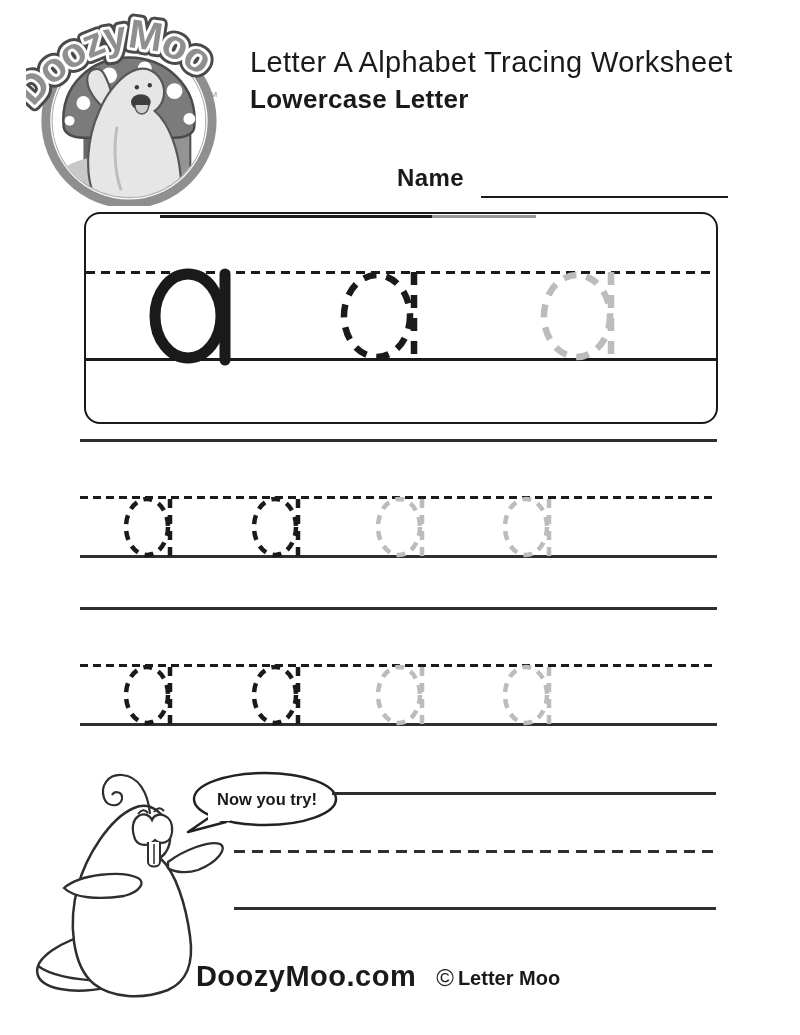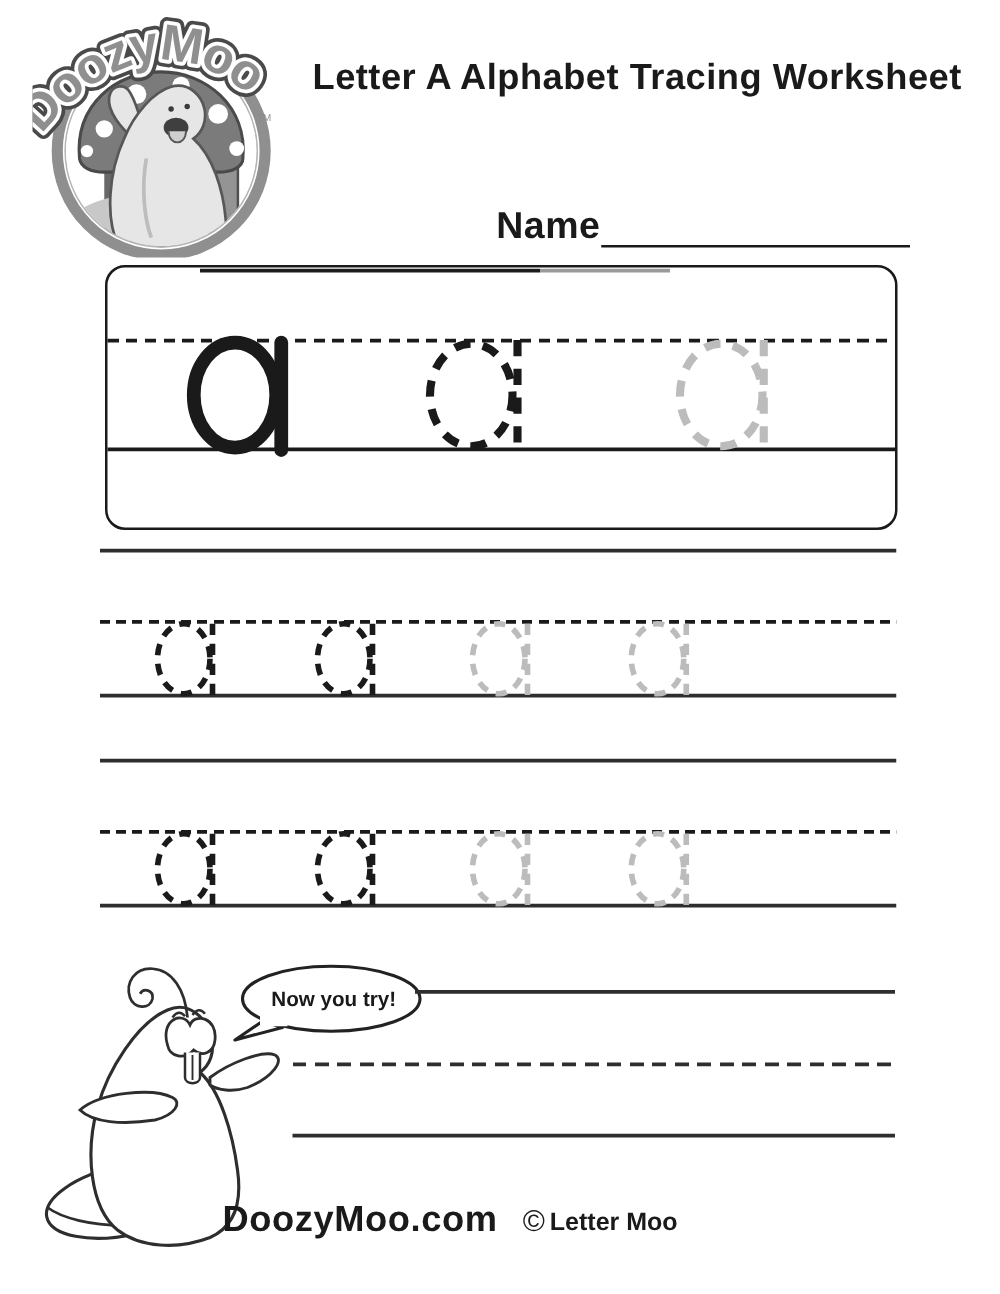--- a/index.html
+++ b/index.html
@@ -5,24 +5,24 @@
   html,body{margin:0;padding:0;background:#e8e8e8;}
   .page{
     position:relative;width:800px;height:1035px;background:#ffffff;
     font-family:"Liberation Sans",sans-serif;color:var(--ink);
     overflow:hidden;margin:0 auto;
   }
   
   .logo{position:absolute;left:26px;top:8px;width:198px;height:198px;}
   
   .titles{position:absolute;left:250px;top:44px;width:520px;}
-  .title{font-size:29px;font-weight:bold;letter-spacing:.4px;line-height:1.25;}
+  .title{font-size:29px;font-weight:normal;letter-spacing:.4px;line-height:1.25;}
   .subtitle{font-size:26px;font-weight:bold;letter-spacing:.3px;margin-top:4px;}
   
-  .name-label{position:absolute;left:397px;top:164px;font-size:30px;font-weight:600;letter-spacing:.4px;}
+  .name-label{position:absolute;left:397px;top:164px;font-size:24px;font-weight:600;letter-spacing:.4px;}
   .name-line{position:absolute;left:481px;top:196px;width:247px;height:0;border-top:2.5px solid var(--ink);}
   
   .trace-box{
     position:absolute;left:84px;top:212px;width:634px;height:212px;
     border:2.5px solid var(--ink);border-radius:16px;box-sizing:border-box;
   }
   .box-top-accent{position:absolute;height:3px;top:1px;background:#1c1c1c;}
   .box-top-accent.a1{left:74px;width:272px;}
   .box-top-accent.a2{left:346px;width:104px;background:#9a9a9a;}
   .dashline{
@@ -54,21 +54,21 @@
   .free-line{position:absolute;height:3px;background:var(--line);}
   .free-line.solid1{left:332px;top:792px;width:384px;}
   .free-line.dashed{
     left:234px;top:850px;width:482px;background:
     repeating-linear-gradient(90deg,var(--line) 0 11px,transparent 11px 18px);
   }
   .free-line.solid2{left:234px;top:907px;width:482px;}
   
   .footer{
     position:absolute;left:0;top:960px;width:720px;display:flex;
-    justify-content:center;align-items:baseline;gap:20px;
+    justify-content:center;align-items:baseline;gap:20px;padding-left:18px;
   }
   .site{font-size:29px;font-weight:bold;letter-spacing:.5px;}
   .copy{font-size:20px;font-weight:600;display:inline-flex;align-items:center;gap:4px;}
   .csym{font-size:24px;font-weight:400;}
   
   .logo-arc{font-family:"Liberation Sans",sans-serif;font-weight:bold;font-size:41px;}
   .logo-tm{font-family:"Liberation Sans",sans-serif;font-size:8px;fill:#8c8c8c;}
 </style>
 </head>
 <body>
@@ -124,20 +124,21 @@
       </text>
       <text class="logo-arc" fill="#8f8f8f">
         <textPath href="#arcpath" startOffset="2" textLength="196">DoozyMoo</textPath>
       </text>
     </g>
     <text class="logo-tm" x="193" y="90" text-anchor="end">TM</text>
   </svg>
 
   <div class="titles">
     <div class="title">Letter A Alphabet Tracing Worksheet</div>
+    <div class="subtitle">Lowercase Letter</div>
   </div>
 
   <span class="name-label">Name</span>
   <div class="name-line"></div>
 
   <div class="trace-box">
     <div class="box-top-accent a1"></div>
     <div class="box-top-accent a2"></div>
     <div class="dashline" style="top:57px"></div>
     <div class="solidline" style="top:144px"></div>

